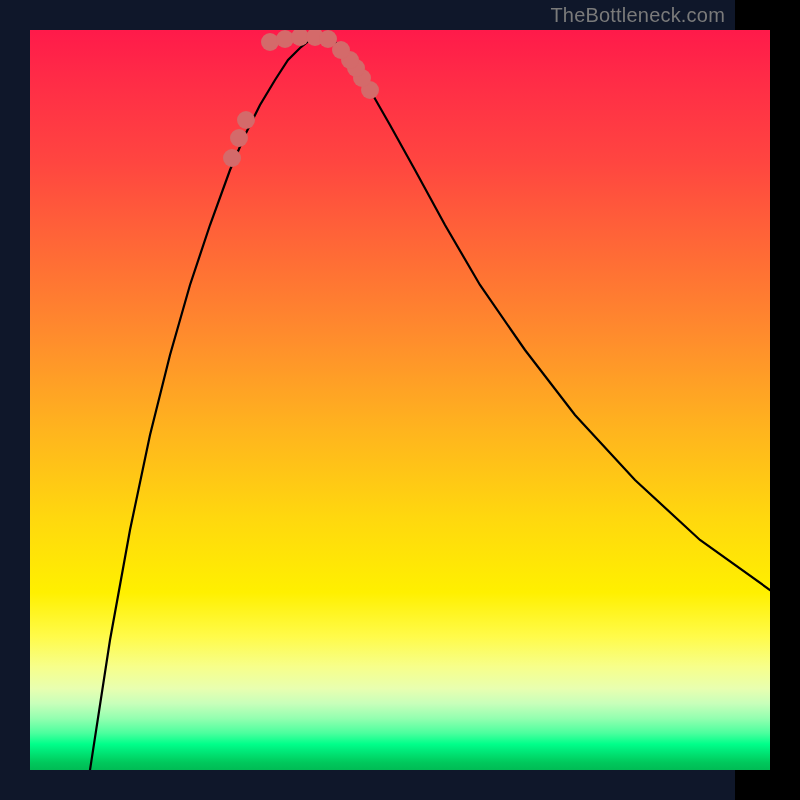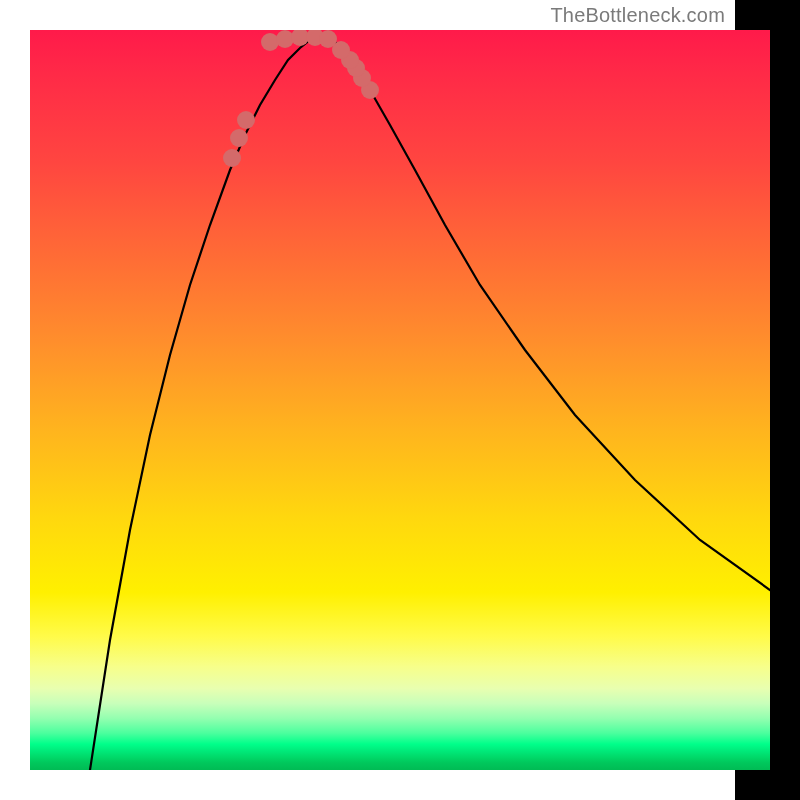--- a/index.html
+++ b/index.html
@@ -10,21 +10,21 @@
     background: #000;
     overflow: hidden;
     font-family: Arial, Helvetica, sans-serif;
   }
   .frame {
     position: absolute;
     left: 0;
     top: 0;
     width: 735px;
     height: 800px;
-    background: #ffffff;
+    background: #0f172a;
   }
   .plot-area {
     position: absolute;
     left: 30px;
     top: 30px;
     width: 740px;
     height: 740px;
     overflow: hidden;
   }
   .gradient {

